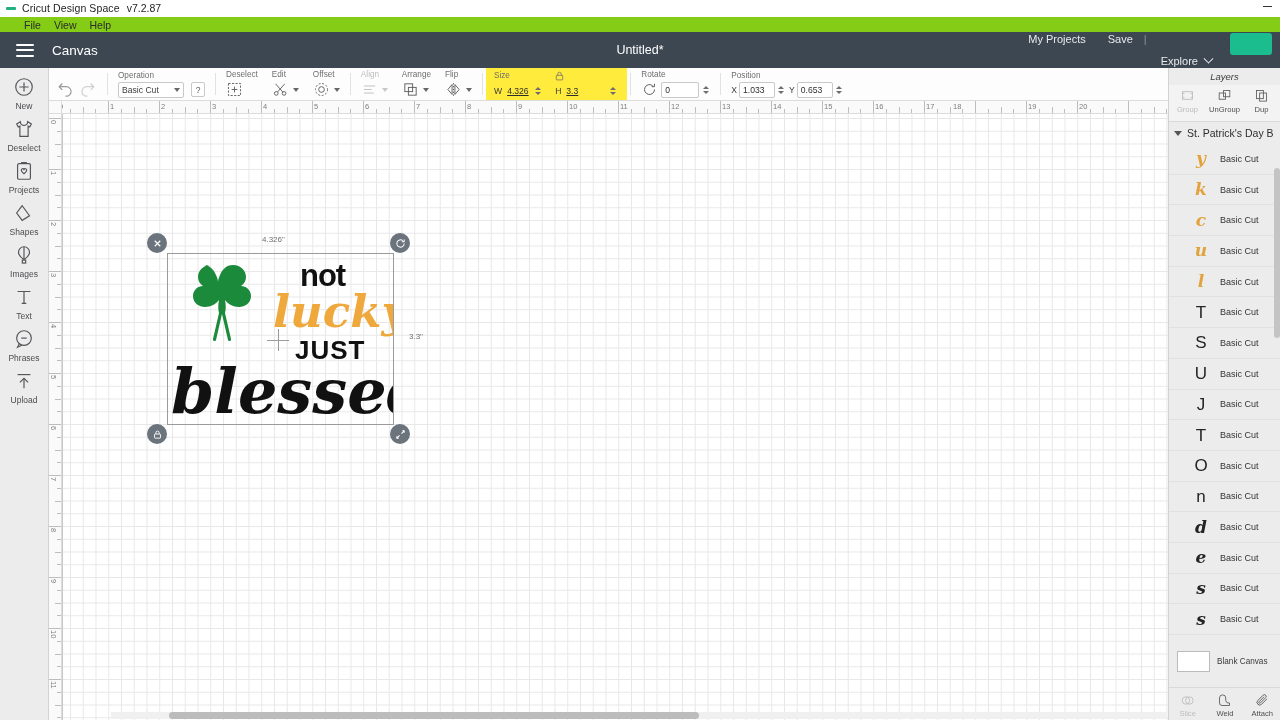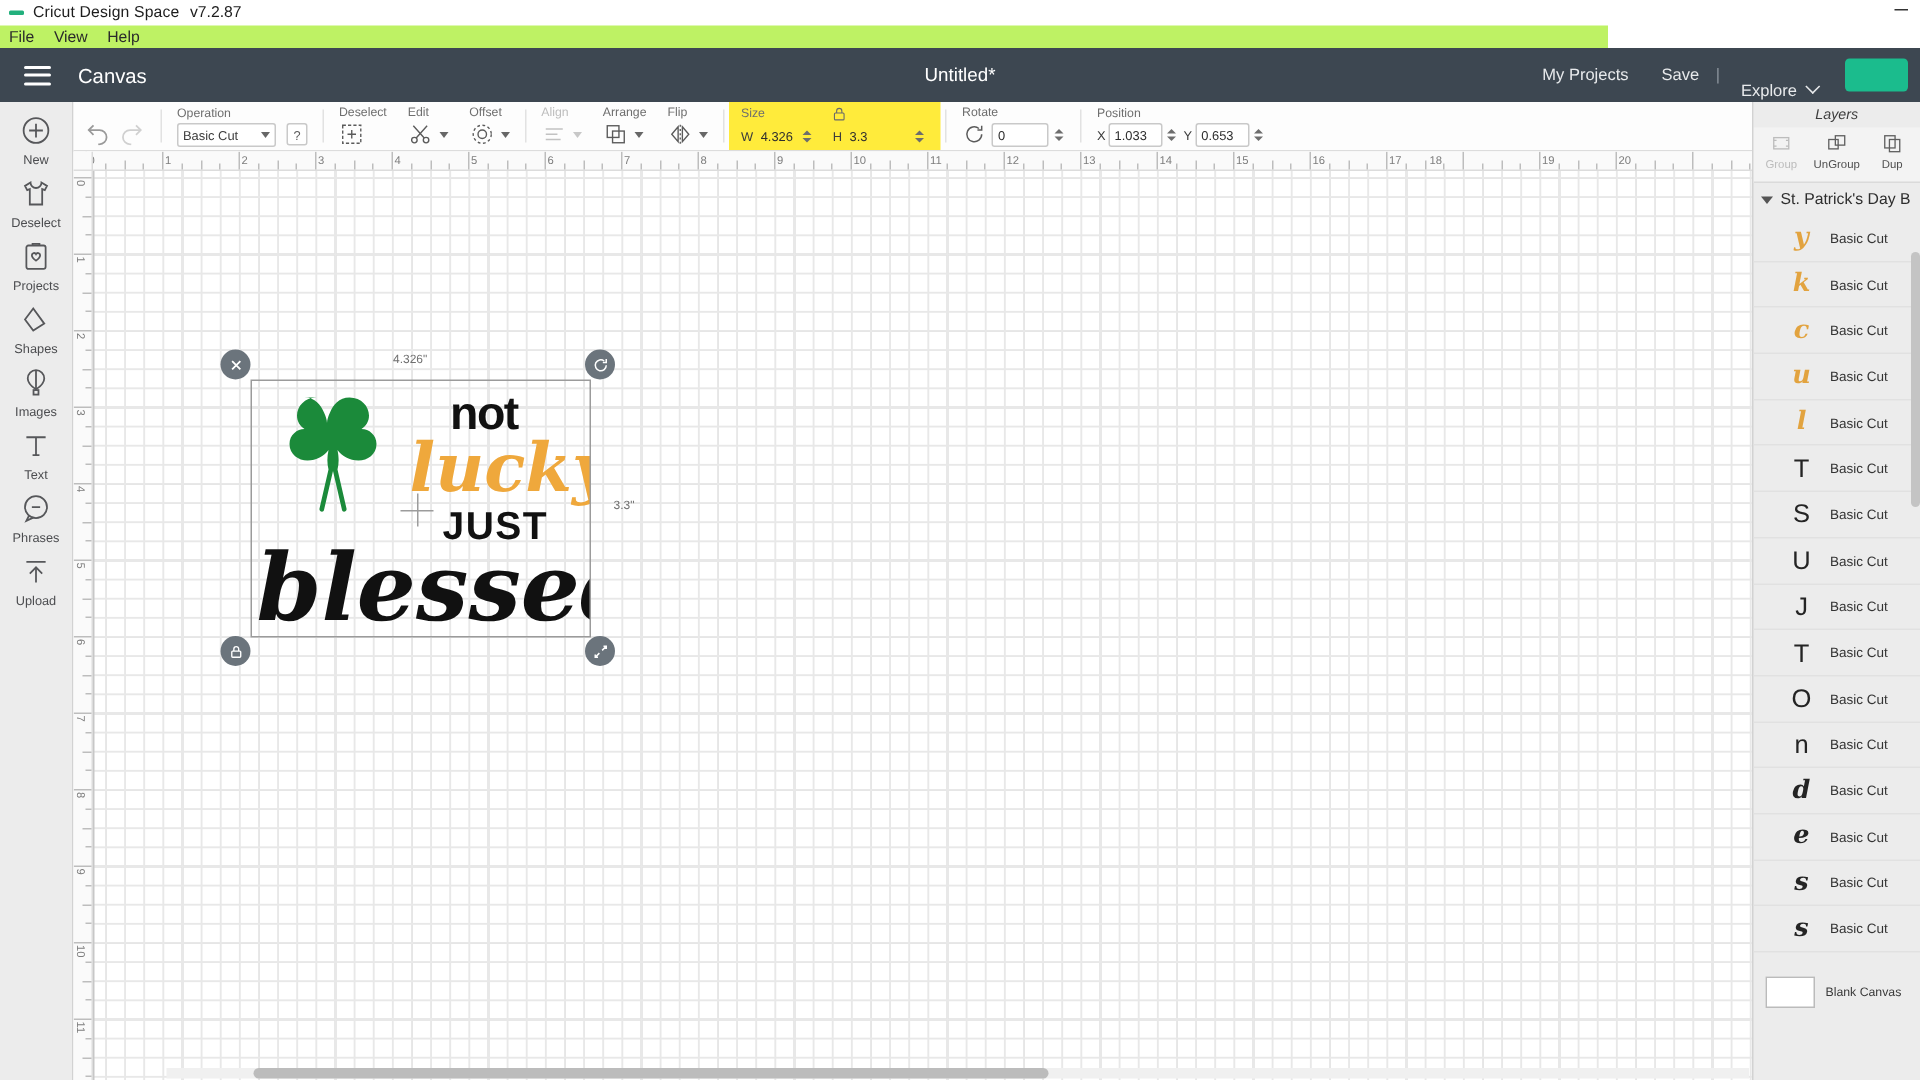--- a/index.html
+++ b/index.html
@@ -24,42 +24,42 @@
     background: #22b07d; border-radius: 1px;
   }
   .tb-title { font-size: 10.5px; color: #1d1d1d; letter-spacing: 0.1px; }
   .tb-ver { font-size: 10.5px; color: #1d1d1d; margin-left: 7px; }
   .tb-min {
     position: absolute; right: 8px; top: 6px; width: 9px; height: 1px; background: #333;
   }
 
   
   .menubar {
-    position: absolute; top: 17px; left: 0; width: 1072px; height: 15px;
-    background: #bef264; display: flex; align-items: center; padding-left: 6px; gap: 13px;
+    position: absolute; top: 17px; left: 0; width: 1280px; height: 15px;
+    background: #84cc16; display: flex; align-items: center; padding-left: 24px; gap: 13px;
   }
   .menubar span { font-size: 10.5px; color: #2b2b2b; }
 
   
   .header {
     position: absolute; top: 32px; left: 0; width: 1280px; height: 36px;
     background: #3d4751; display: flex; align-items: center;
   }
   .hamburger {
     width: 18px; height: 13px; margin-left: 16px; display: flex;
     flex-direction: column; justify-content: space-between; cursor: pointer;
   }
   .hamburger i { display: block; height: 2px; background: #fff; border-radius: 1px; }
   .h-canvas { color: #fff; font-size: 13.5px; margin-left: 18px; }
   .h-title {
     position: absolute; left: 50%; transform: translateX(-50%);
     color: #ffffff; font-size: 12.5px;
   }
   .h-right {
-    margin-left: auto; display: flex; align-items: center; gap: 0; padding-right: 0;
+    margin-left: auto; display: flex; gap: 0; padding-right: 0;
   }
   .h-right .lnk { color: #e8eaec; font-size: 11px; padding: 0 11px; cursor: pointer; }
   .h-sep { color: #8b949c; font-size: 11px; }
   .h-explore { color: #e8eaec; font-size: 11px; padding: 0 6px 0 14px; cursor: pointer; margin-top: 22px; }
   .chev {
     display: inline-block; width: 7px; height: 7px; border-right: 1.4px solid #e8eaec;
     border-bottom: 1.4px solid #e8eaec; transform: rotate(45deg) translate(-2px,-2px);
     margin-left: 4px;
   }
   .green-btn {
@@ -116,21 +116,21 @@
   .hl { background: #ffeb3b; }
   .fld {
     display: flex; align-items: center; gap: 2px; font-size: 8.6px; color: #333;
   }
   .fld .lab { color: #3c3c3c; font-size: 8.6px; }
   .fld .box {
     height: 16px; min-width: 36px; border: 1px solid #c9c9c9; border-radius: 2px;
     background: #fff; font-size: 8.6px; color: #2e2e2e; display: flex; align-items: center;
     padding: 0 3px;
   }
-  .fld .box.nb { border: none; background: transparent; min-width: 28px; }
+  .fld .box.nb { border: none; background: transparent; min-width: 28px; text-decoration: underline; }
   .spin {
     width: 8px; height: 13px; display: flex; flex-direction: column;
     align-items: center; justify-content: center; gap: 2px; cursor: pointer;
   }
   .spin i {
     width: 0; height: 0; border-left: 3px solid transparent; border-right: 3px solid transparent;
   }
   .spin i.up { border-bottom: 3.5px solid #6d6d6d; }
   .spin i.dn { border-top: 3.5px solid #6d6d6d; }
   .lockico { width: 11px; height: 12px; color: #6a6a6a; }
@@ -908,15 +908,42 @@
         </div>
       </div>
 
     <div class="blank-row">
       <span class="blank-sw"></span>
       <span class="blank-lb">Blank Canvas</span>
     </div>
 
     <div class="vscroll"></div>
 
+    <div class="lay-foot">
+      <div class="lf dim">
+        <span class="i">
+          <svg viewBox="0 0 24 24" fill="none" stroke="currentColor" stroke-width="1.4">
+            <circle cx="9.5" cy="12" r="6"></circle>
+              <circle cx="15" cy="12" r="6"></circle>
+            </svg>
+        </span>
+        <span class="t">Slice</span>
+      </div>
+      <div class="lf">
+        <span class="i">
+          <svg viewBox="0 0 24 24" fill="none" stroke="currentColor" stroke-width="1.4">
+            <path d="M4 8a5 5 0 0 1 10 0v4a5 5 0 0 0 6 4v4H8a4 4 0 0 1-4-4z"></path>
+            </svg>
+        </span>
+        <span class="t">Weld</span>
+      </div>
+      <div class="lf">
+        <span class="i">
+          <svg viewBox="0 0 24 24" fill="none" stroke="currentColor" stroke-width="1.5">
+            <path d="M19 9.5 10.5 18a4.2 4.2 0 0 1-6-6l8.5-8.5a2.8 2.8 0 0 1 4 4L8.5 16a1.4 1.4 0 0 1-2-2l8-8"></path>
+            </svg>
+        </span>
+        <span class="t">Attach</span>
+      </div>
+    </div>
   </div>
 
 </div>
 
 </body></html>

